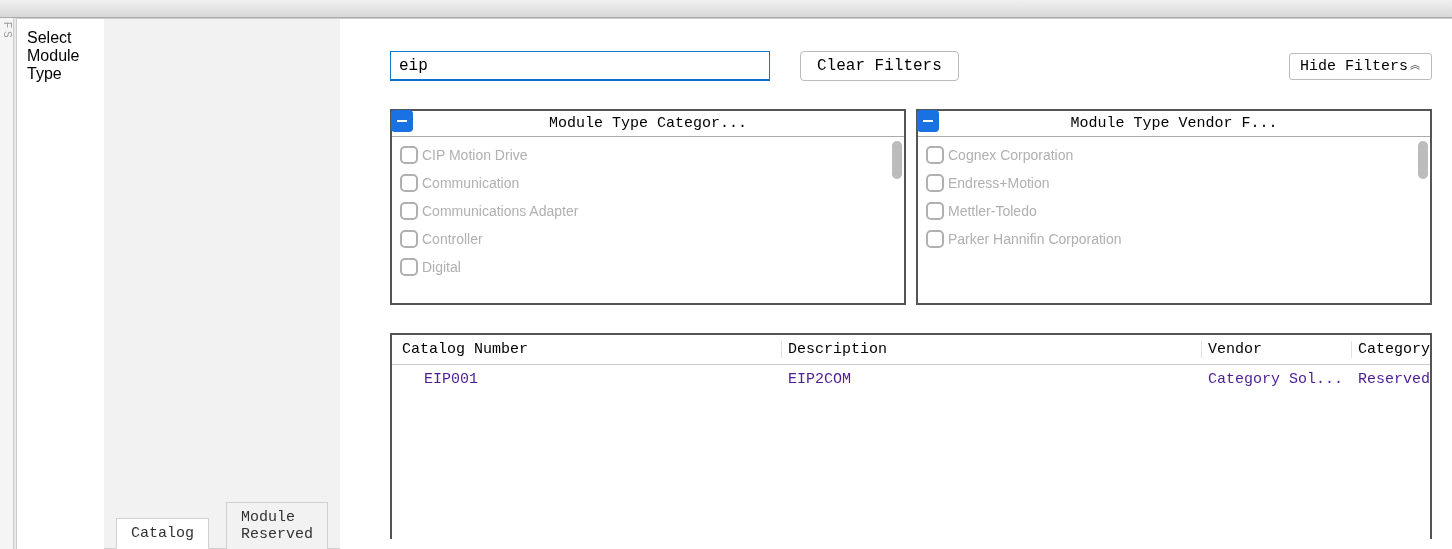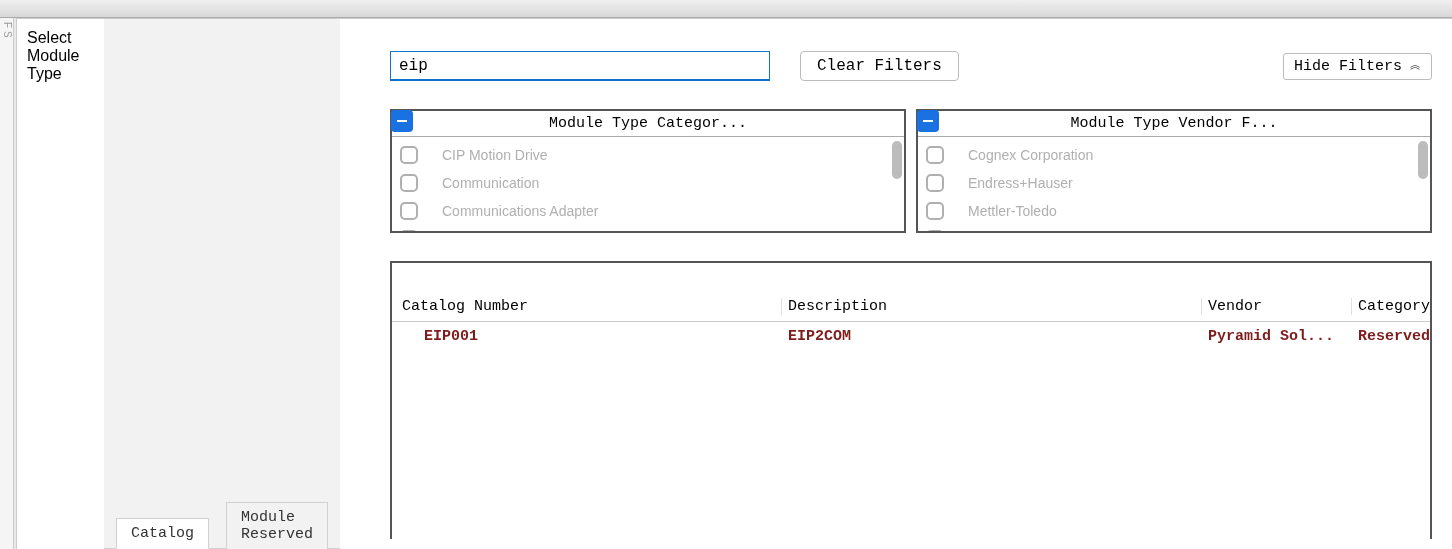--- a/index.html
+++ b/index.html
@@ -115,38 +115,38 @@
     .hide-filters {
       font-family: "Courier New", monospace;
       font-size: 15px;
       padding: 4px 10px;
       border: 1px solid #bbb;
       border-radius: 3px;
       background: #fff;
       cursor: pointer;
       display: inline-flex;
       align-items: center;
-      gap: 8px;
+      gap: 2px;
     }
     .chev-up {
       font-size: 11px;
       line-height: 8px;
       display: inline-flex;
       flex-direction: column;
     }
     .filters-row {
       display: flex;
       gap: 10px;
       margin-bottom: 28px;
     }
     .filter-panel {
       flex: 1;
       border: 2px solid #555;
       position: relative;
-      height: 124px;
+      height: 196px;
       display: flex;
       flex-direction: column;
     }
     .filter-header {
       position: relative;
       height: 26px;
       border-bottom: 1px solid #aaa;
       display: flex;
       align-items: center;
       justify-content: center;
@@ -180,21 +180,21 @@
       display: flex;
     }
     .filter-list {
       flex: 1;
       padding: 4px 0;
       overflow: hidden;
     }
     .filter-item {
       display: flex;
       align-items: center;
-      gap: 24px;
+      gap: 4px;
       padding: 2px 8px;
       color: #b0b0b0;
       font-size: 14px;
       line-height: 24px;
     }
     .chk {
       width: 18px;
       height: 18px;
       border: 2px solid #b0b0b0;
       border-radius: 5px;
@@ -223,32 +223,30 @@
       flex: 1;
       min-height: 140px;
       font-family: "Courier New", monospace;
     }
     .results-header {
       display: flex;
       border-bottom: 1px solid #ccc;
       font-size: 15px;
       padding: 6px 0;
       color: #000;
-      margin-top: 29px;
     }
     .col-catalog { width: 390px; padding-left: 10px; border-right: 1px solid #e0e0e0;}
     .col-desc { width: 420px; padding-left: 6px; border-right: 1px solid #e0e0e0;}
     .col-vendor { width: 150px; padding-left: 6px; border-right: 1px solid #e0e0e0;}
     .col-category { flex: 1; padding-left: 6px; }
     .results-row {
       display: flex;
       font-size: 15px;
       padding: 6px 0;
-      color: #7f1d1d;
-      font-weight: bold;
+      color: #4c1d95;
     }
     .results-row .col-catalog { padding-left: 32px; border-right: none;}
     .results-row .col-desc { border-right: none;}
     .results-row .col-vendor { border-right: none;}
   </style>
 </head>
 <body>
 
 <div class="app-bg"></div>
 <div class="left-strip">F   S</div>
@@ -316,21 +314,21 @@
           <span>Module Type Vendor F...</span>
         </div>
         <div class="filter-body">
           <div class="filter-list">
             <div class="filter-item">
               <span class="chk"></span>
               <span>Cognex Corporation</span>
             </div>
             <div class="filter-item">
               <span class="chk"></span>
-              <span>Endress+Hauser</span>
+              <span>Endress+Motion</span>
             </div>
             <div class="filter-item">
               <span class="chk"></span>
               <span>Mettler-Toledo</span>
             </div>
             <div class="filter-item">
               <span class="chk"></span>
               <span>Parker Hannifin Corporation</span>
             </div>
           </div>
@@ -343,19 +341,19 @@
     <div class="results-panel">
       <div class="results-header">
         <div class="col-catalog">Catalog Number</div>
         <div class="col-desc">Description</div>
         <div class="col-vendor">Vendor</div>
         <div class="col-category">Category</div>
       </div>
       <div class="results-row">
         <div class="col-catalog">EIP001</div>
         <div class="col-desc">EIP2COM</div>
-        <div class="col-vendor">Pyramid Sol...</div>
+        <div class="col-vendor">Category Sol...</div>
         <div class="col-category">Reserved</div>
       </div>
     </div>
 
   </div>
 </div>
 
 </body></html>

